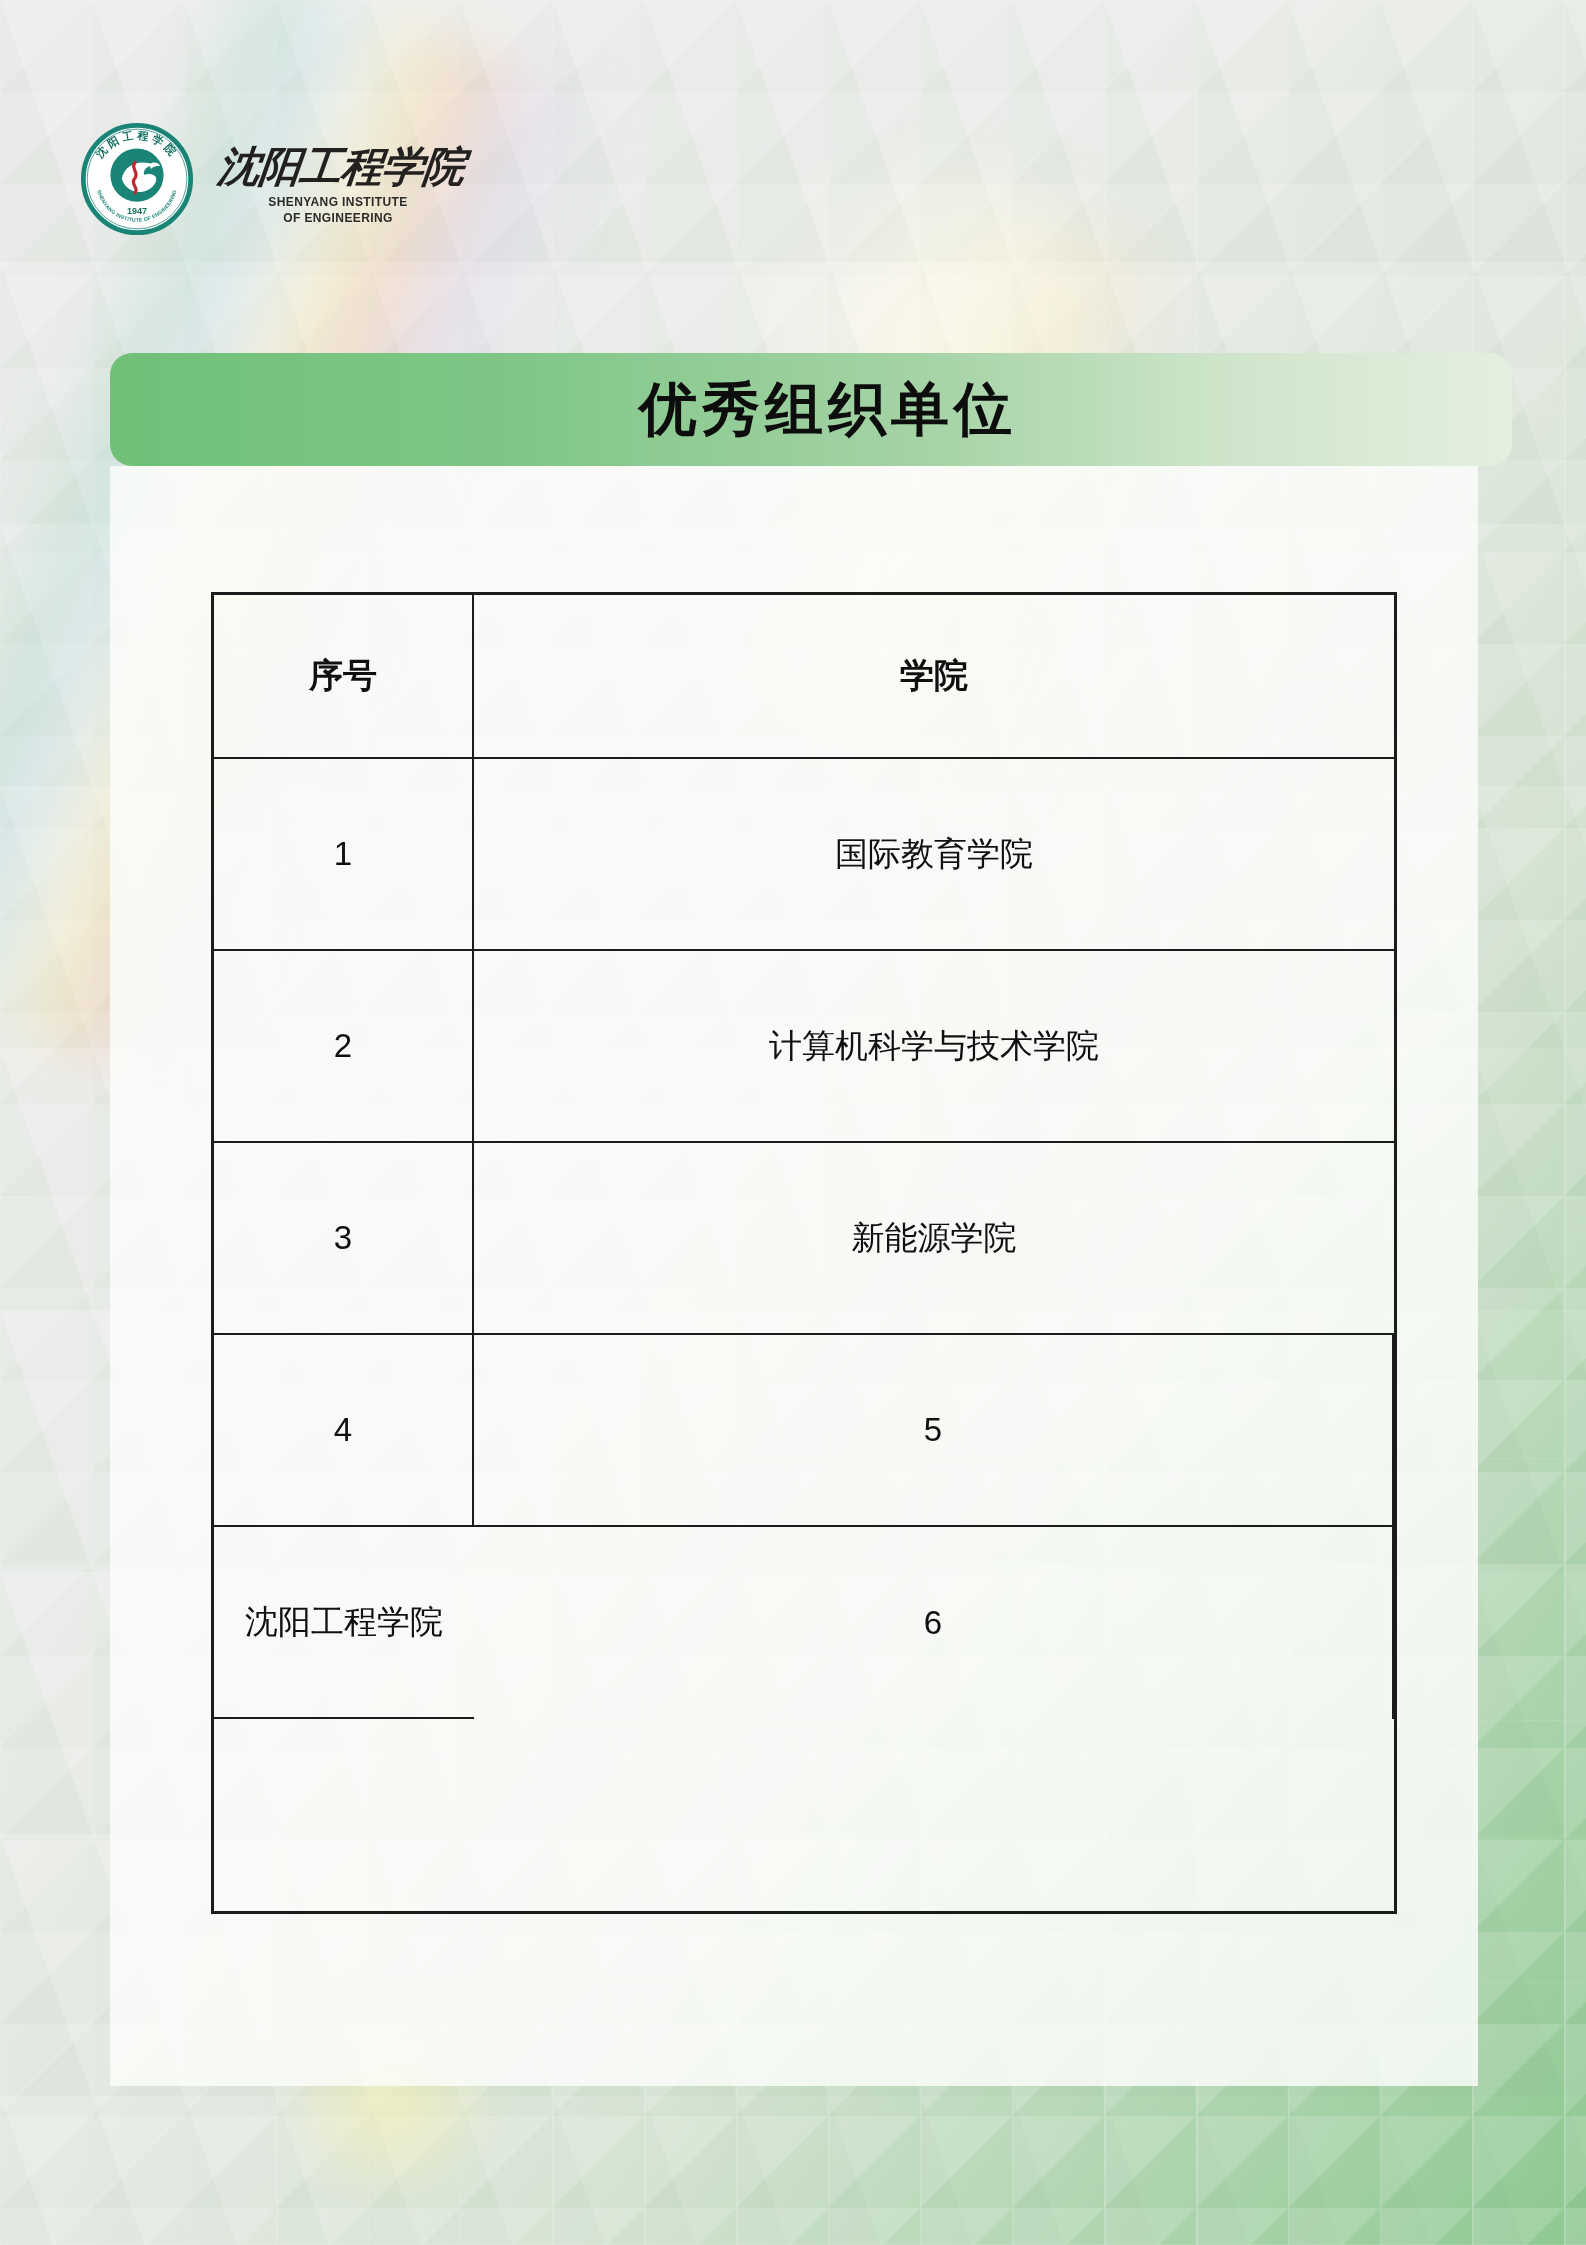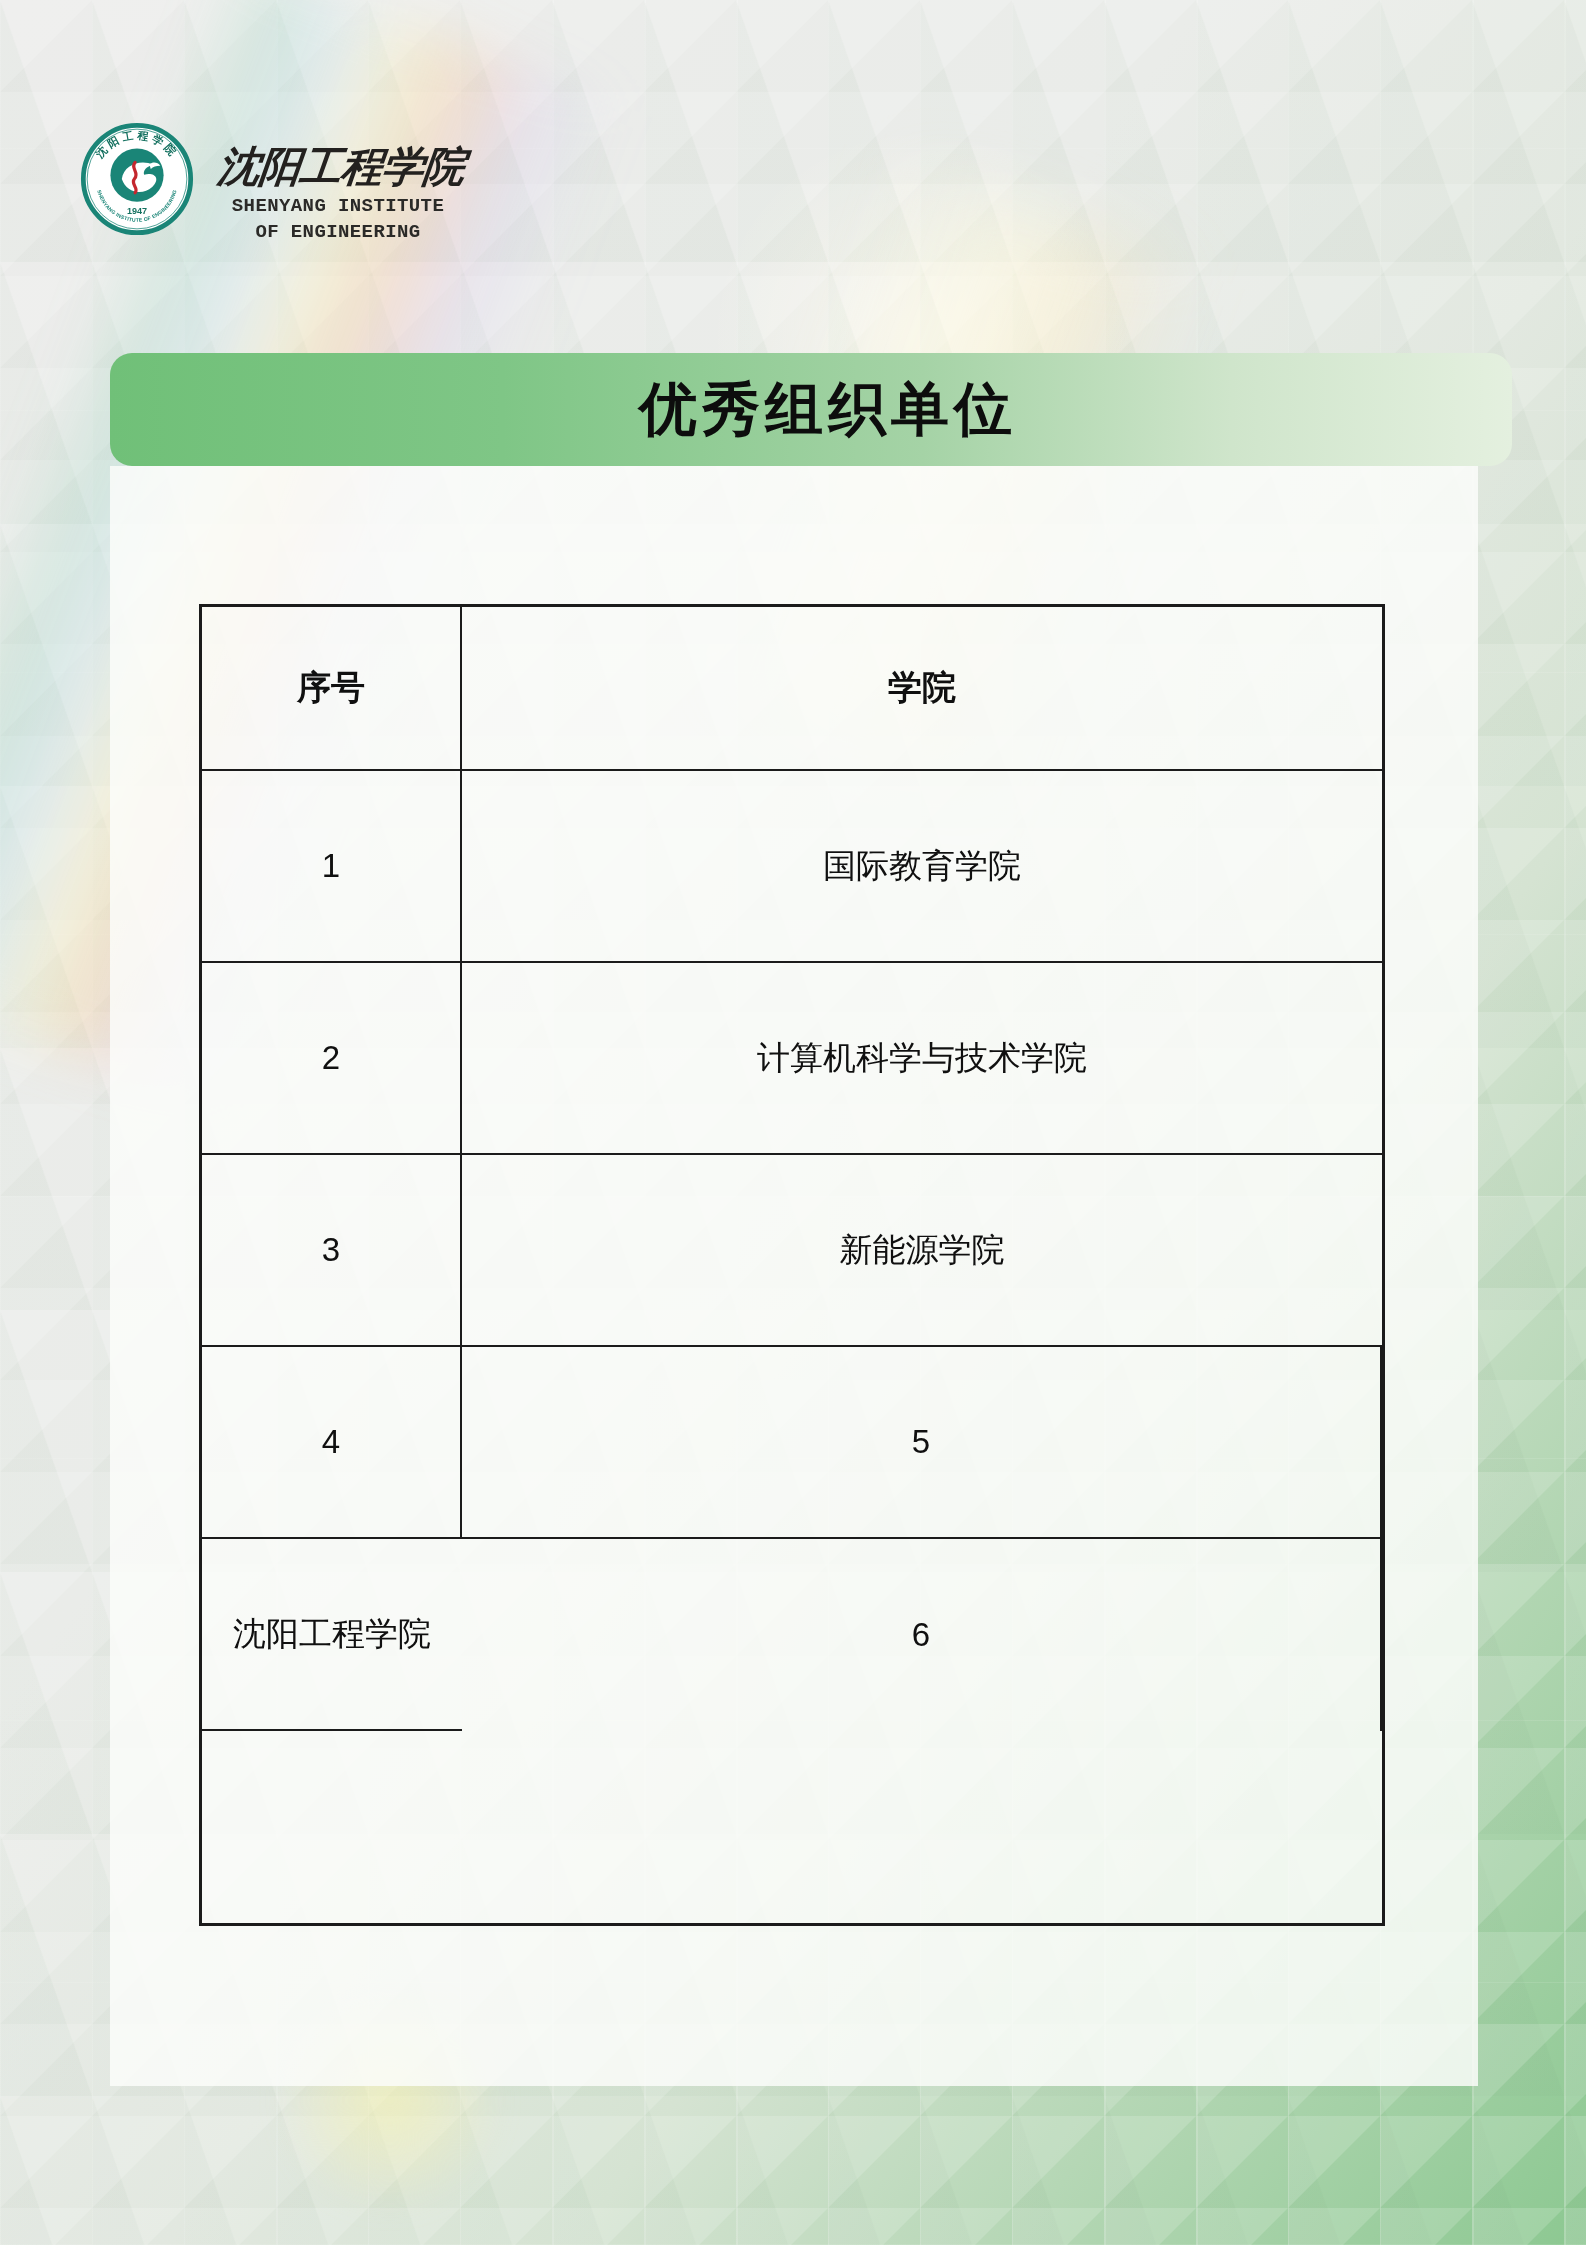--- a/index.html
+++ b/index.html
@@ -57,22 +57,22 @@
   .logo-text{margin-left:24px;padding-top:22px;width:250px;}
   .logo-calligraphy{
     font-family:"DejaVu Serif","Liberation Serif",serif;
     font-style:italic;font-weight:bold;
     font-size:42px;line-height:1.1;color:#23211f;
     letter-spacing:-1px;transform:skewX(-6deg);
     white-space:nowrap;
   }
   .logo-english{
     margin-top:4px;text-align:center;width:240px;
-    font-size:19px;font-weight:bold;color:#2b2a28;
-    letter-spacing:0.4px;line-height:1.35;font-family:Liberation Mono, monospace;
+    font-size:12px;font-weight:bold;color:#2b2a28;
+    letter-spacing:0.4px;line-height:1.35;
   }
 
   
   .banner{
     position:absolute;left:110px;top:353px;width:1368px;height:113px;z-index:2;
     border-radius:22px;
     background:linear-gradient(90deg,#70c078 0%,#7fc686 28%,#a5d3a6 58%,#cfe5cb 80%,#e4f0df 100%);
     display:flex;align-items:center;justify-content:center;padding-left:34px;
   }
   .banner-title{
@@ -80,28 +80,27 @@
   }
 
   
   .card{
     position:absolute;left:110px;top:466px;width:1368px;height:1620px;z-index:1;
     background:rgba(252,253,250,0.84);
   }
 
   
   .table{
-    position:absolute;left:89px;top:126px;
+    position:absolute;left:101px;top:126px;
     width:1180px;z-index:2;
     display:grid;
     grid-template-columns:260px 1fr;
     grid-template-rows:164px repeat(6,192px);
     border:3px solid #1b1b1b;
     color:#101010;
-    margin-top:12px;
   }
   .tcell{
     border-right:2px solid #1b1b1b;
     border-bottom:2px solid #1b1b1b;
     display:flex;align-items:center;justify-content:center;
     font-size:33px;
   }
   .tcell.col2{border-right:none;font-family:Liberation Serif, serif;}
   .tcell.lastrow{border-bottom:none;}
   .tcell.th{font-weight:bold;font-size:34px;}

